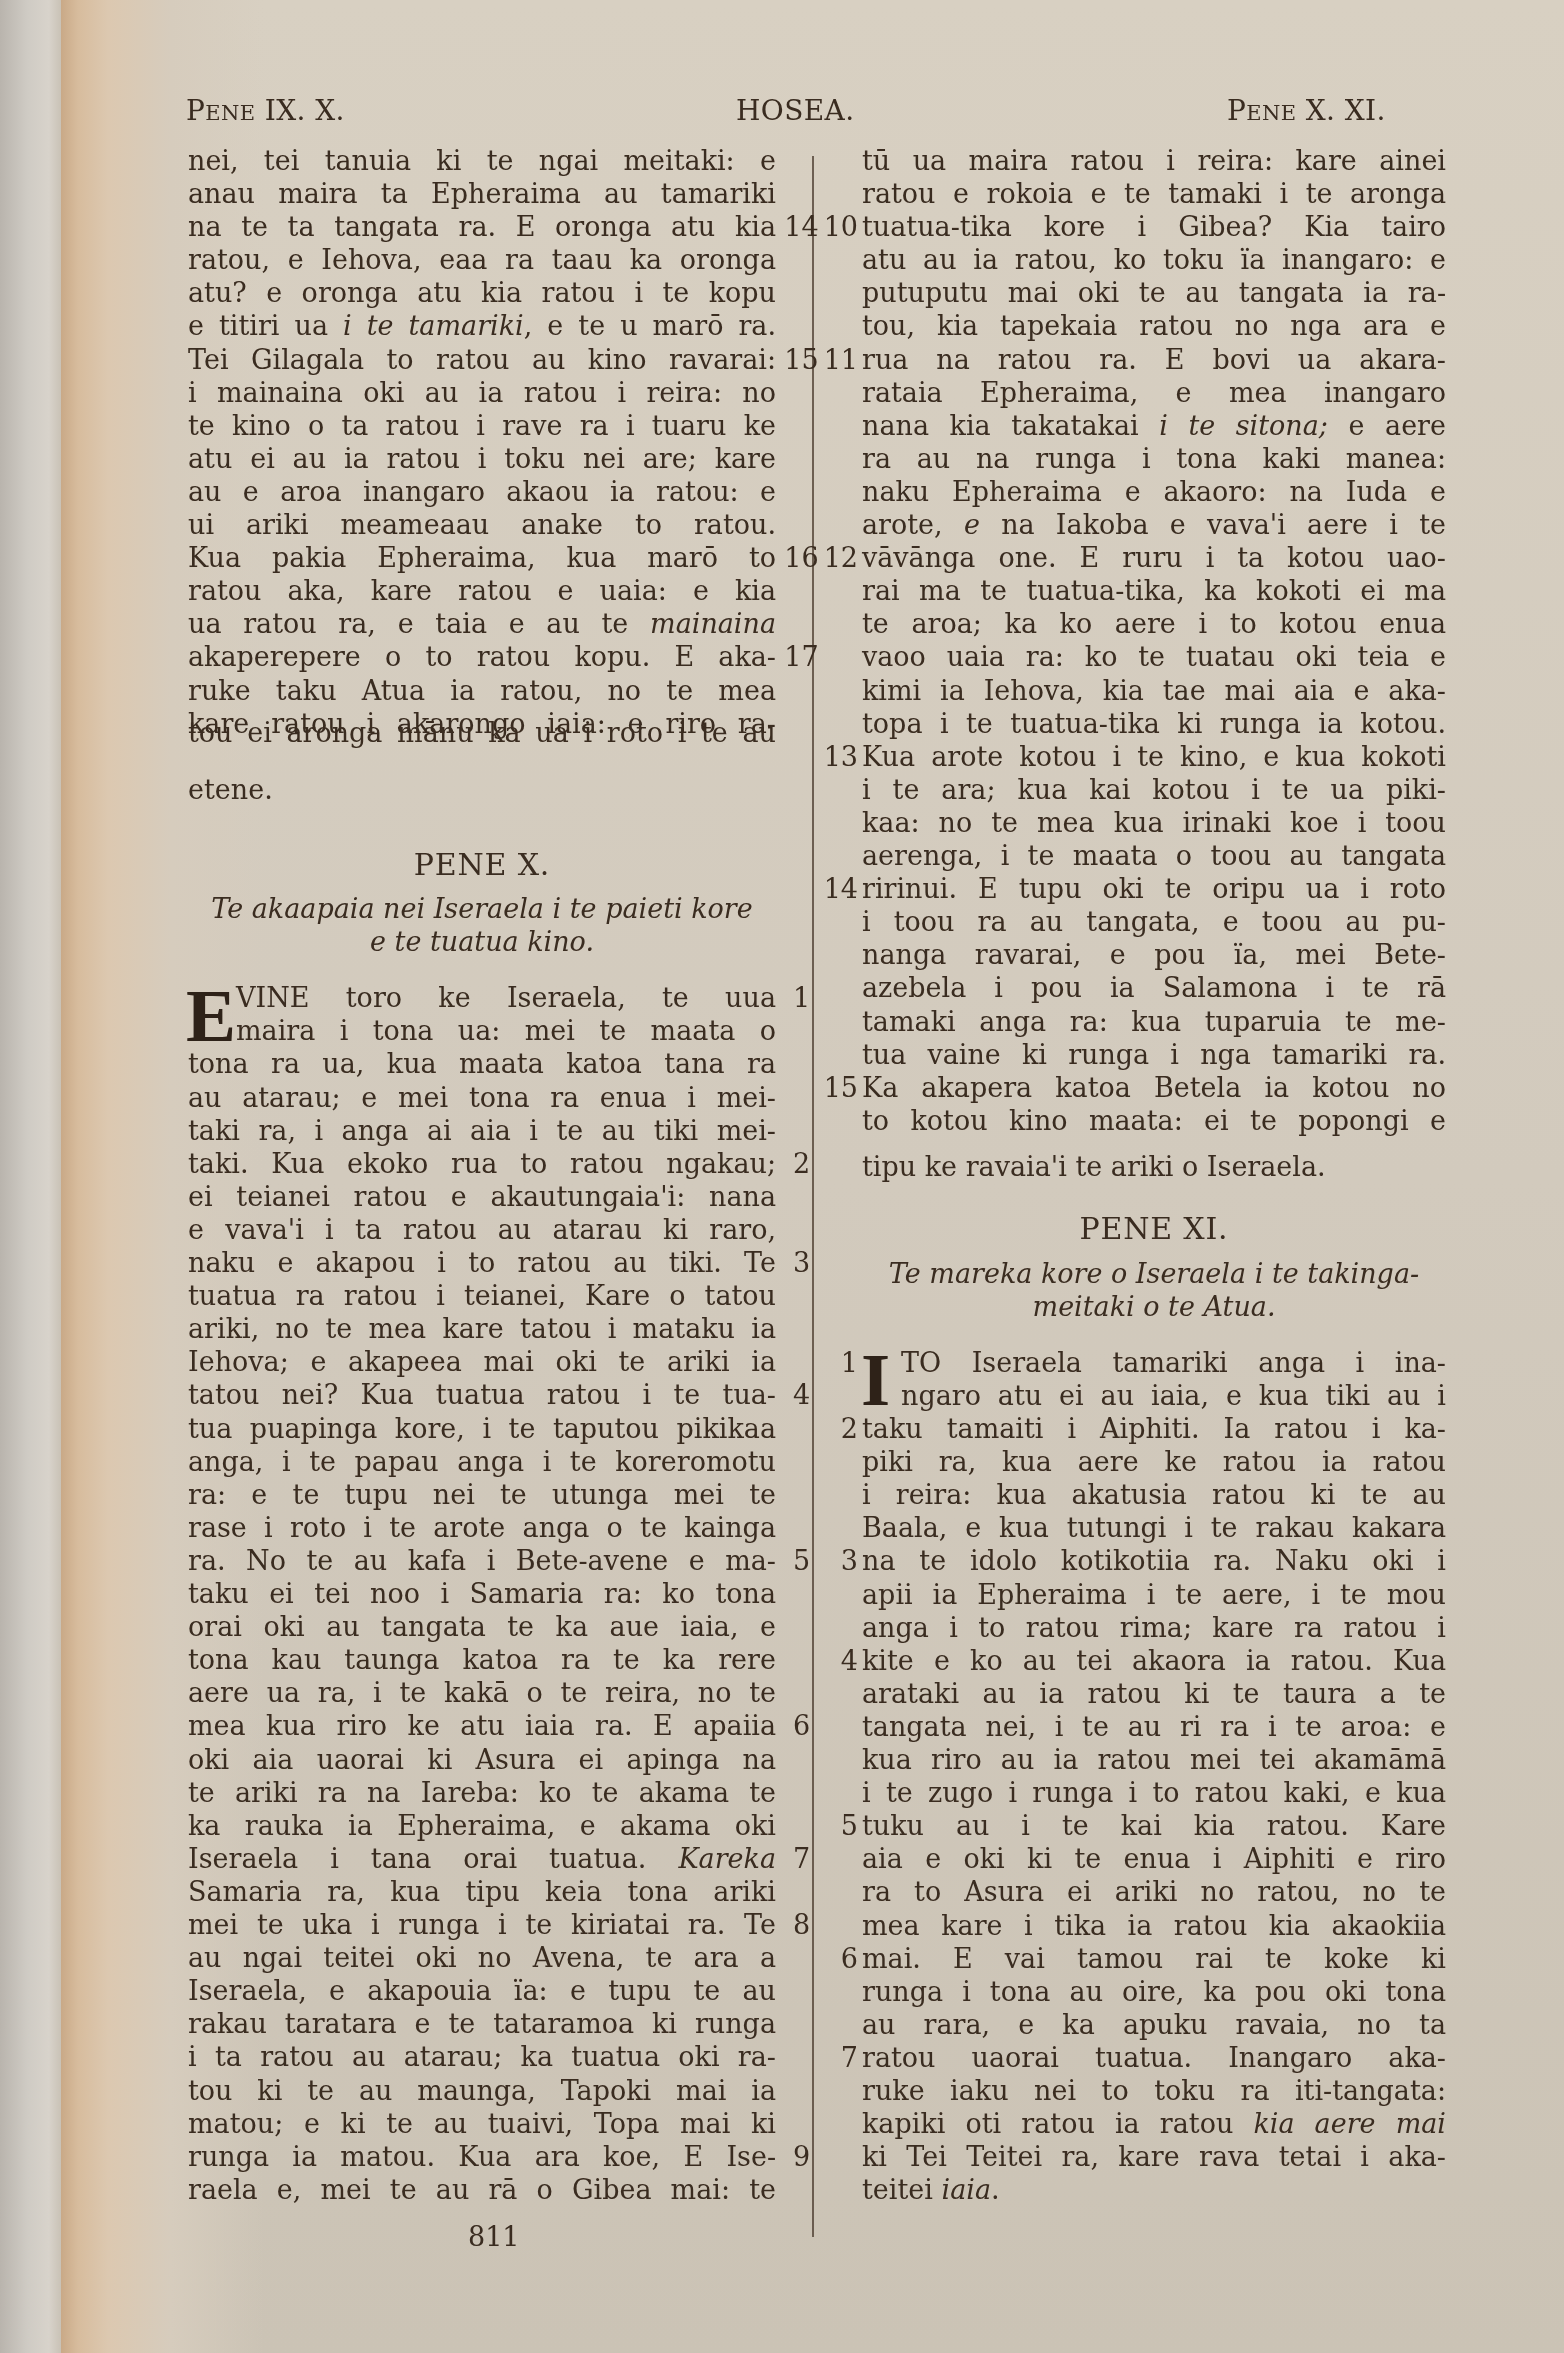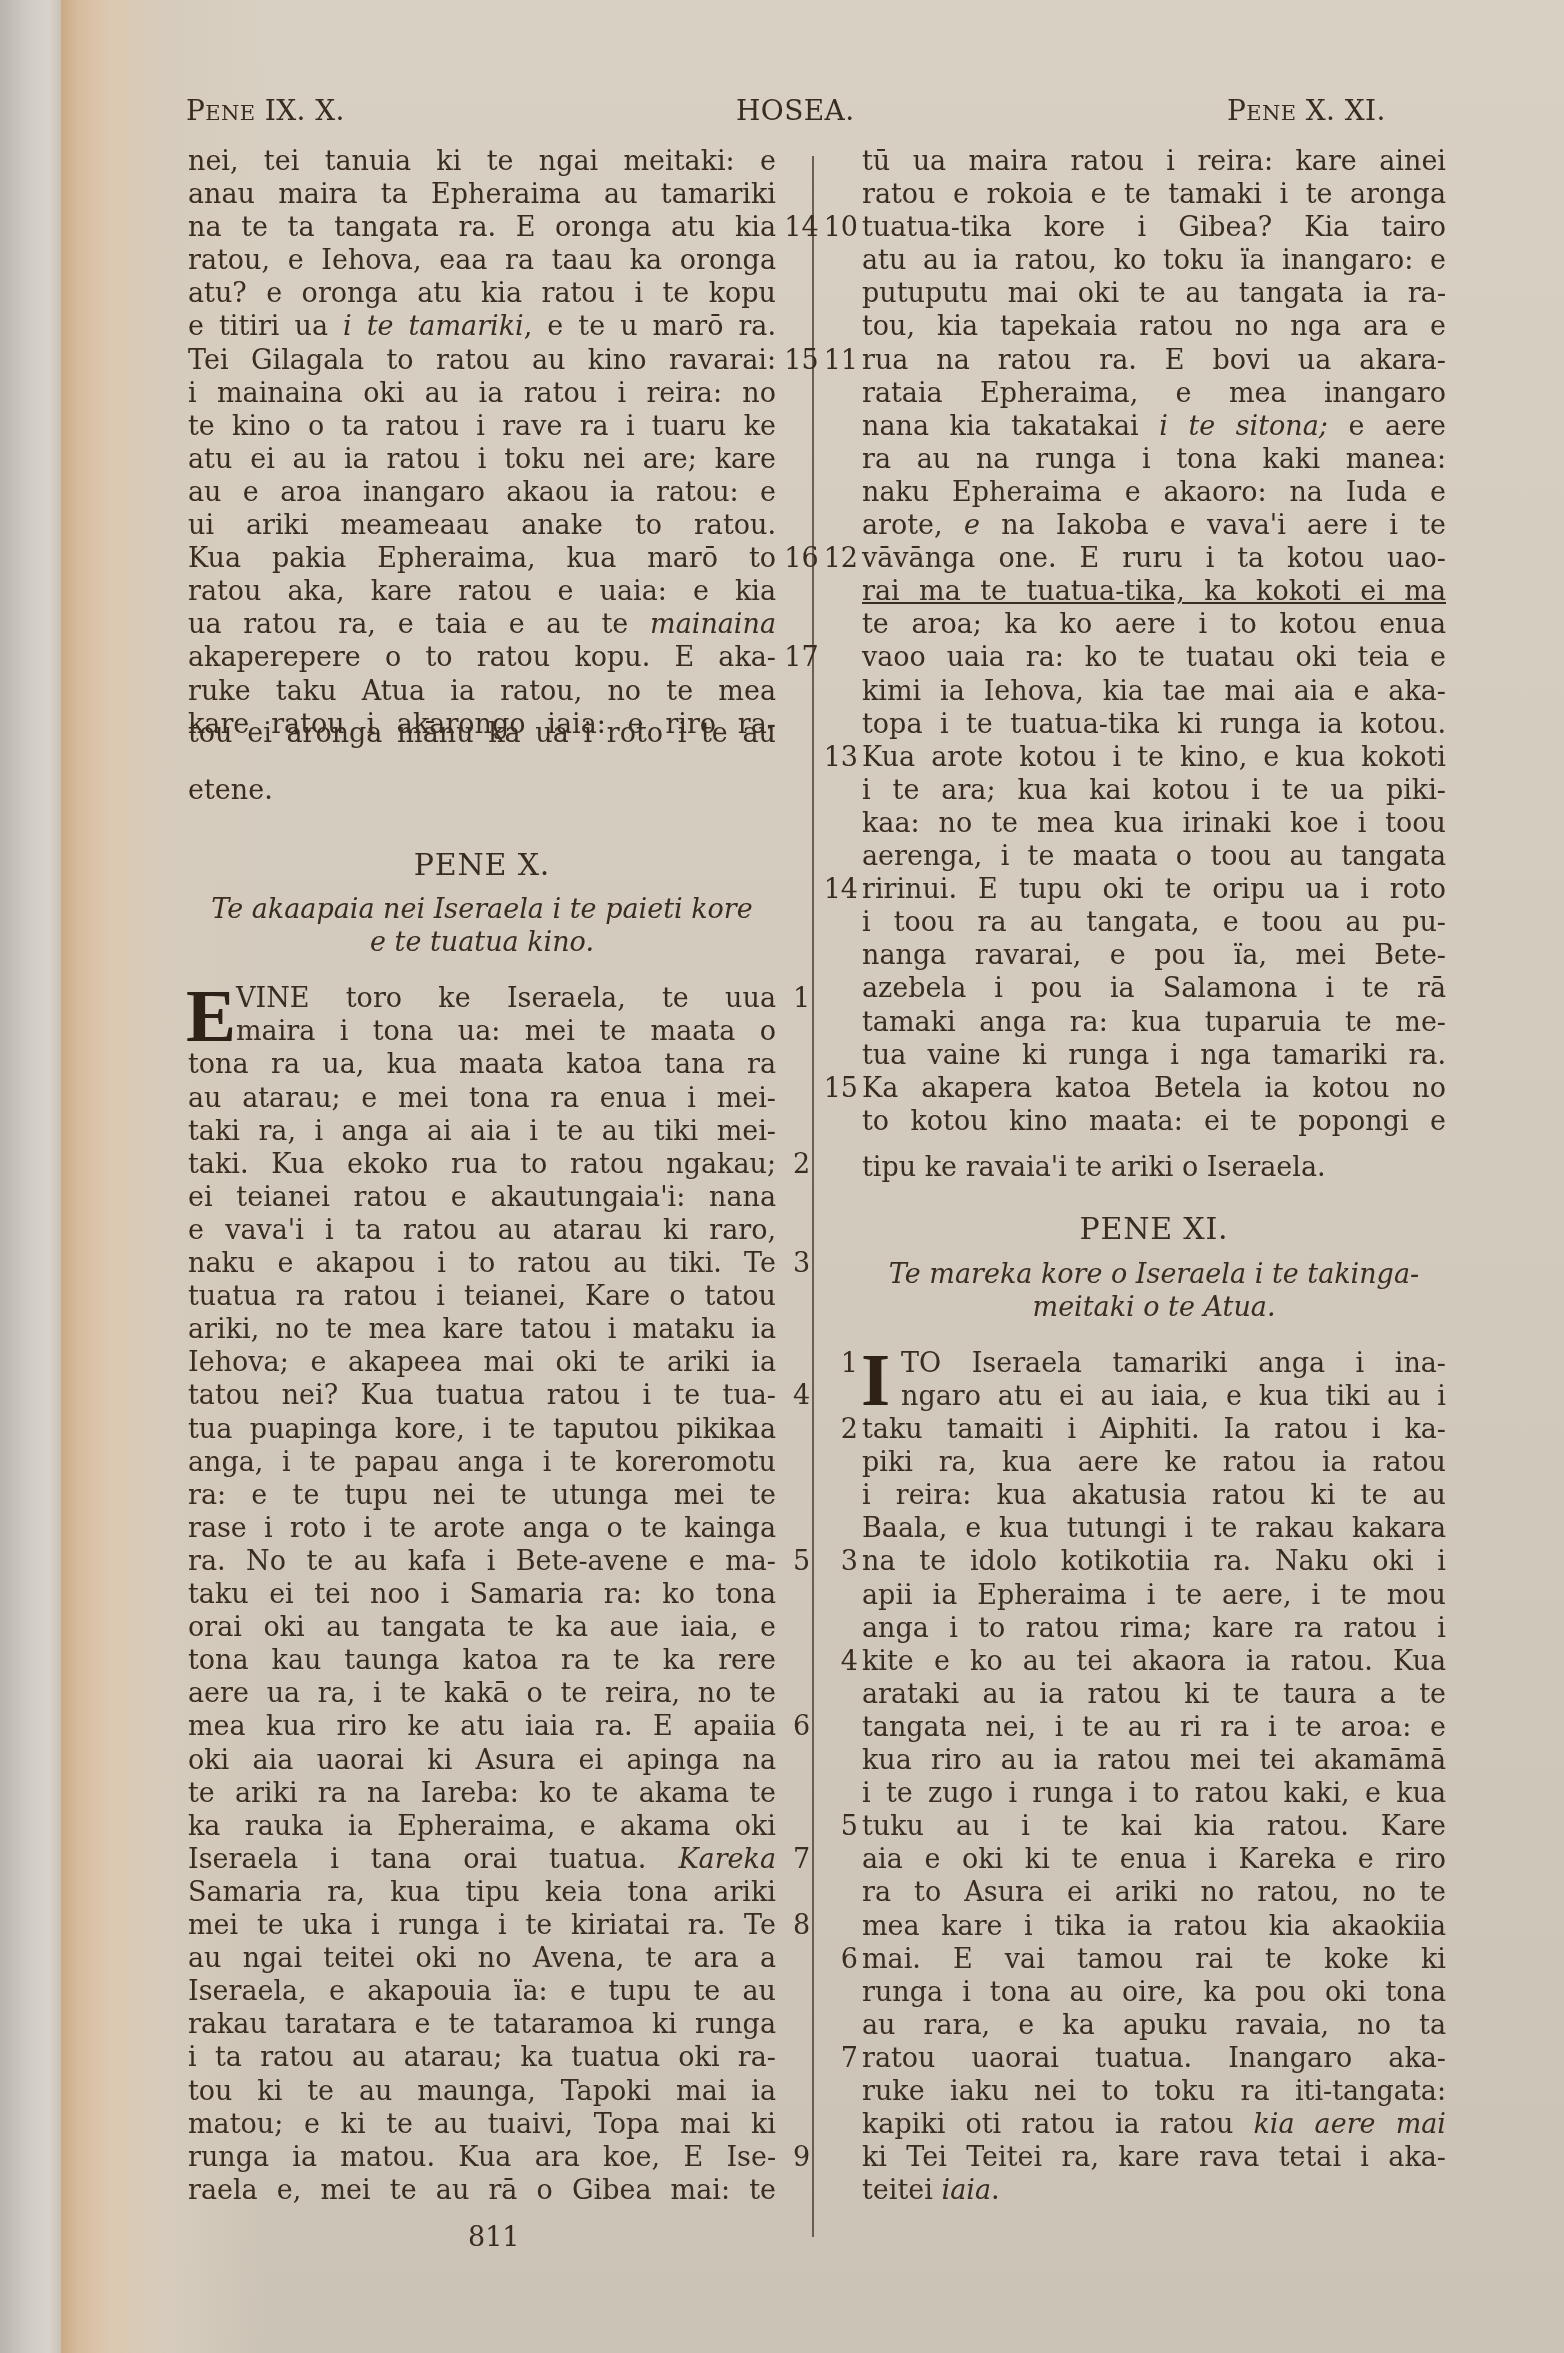--- a/index.html
+++ b/index.html
@@ -146,21 +146,21 @@
     <div class="line rc" style="top: 243px;">atu au ia ratou, ko toku ïa inangaro: e</div>
     <div class="line rc" style="top: 276px;">putuputu mai oki te au tangata ia ra-</div>
     <div class="line rc" style="top: 309px;">tou, kia tapekaia ratou no nga ara e</div>
     <div class="line rc" style="top: 343px;">rua na ratou ra.  E bovi ua akara-</div>
     <div class="line rc" style="top: 376px;">rataia Epheraima, e mea inangaro</div>
     <div class="line rc" style="top: 409px;">nana kia takatakai <i>i te sitona;</i> e aere</div>
     <div class="line rc" style="top: 442px;">ra au na runga i tona kaki manea:</div>
     <div class="line rc" style="top: 475px;">naku Epheraima e akaoro: na Iuda e</div>
     <div class="line rc" style="top: 508px;">arote, <i>e</i> na Iakoba e vava'i aere i te</div>
     <div class="line rc" style="top: 541px;">vāvānga one.  E ruru i ta kotou uao-</div>
-    <div class="line rc" style="top: 574px; text-decoration: underline;">rai ma te tuatua-tika, ka kokoti ei ma</div>
+    <div class="line rc" style="top: 574px;">rai ma te tuatua-tika, ka kokoti ei ma</div>
     <div class="line rc" style="top: 607px;">te aroa; ka ko aere i to kotou enua</div>
     <div class="line rc" style="top: 640px;">vaoo uaia ra: ko te tuatau oki teia e</div>
     <div class="line rc" style="top: 674px;">kimi ia Iehova, kia tae mai aia e aka-</div>
     <div class="line rc" style="top: 707px;">topa i te tuatua-tika ki runga ia kotou.</div>
     <div class="line rc" style="top: 740px;">Kua arote kotou i te kino, e kua kokoti</div>
     <div class="line rc" style="top: 773px;">i te ara; kua kai kotou i te ua piki-</div>
     <div class="line rc" style="top: 806px;">kaa: no te mea kua irinaki koe i toou</div>
     <div class="line rc" style="top: 839px;">aerenga, i te maata o toou au tangata</div>
     <div class="line rc" style="top: 872px;">ririnui.  E tupu oki te oripu ua i roto</div>
     <div class="line rc" style="top: 905px;">i toou ra au tangata, e toou au pu-</div>
@@ -189,21 +189,21 @@
     <div class="line rc" style="top: 1511px;">Baala, e kua tutungi i te rakau kakara</div>
     <div class="line rc" style="top: 1544px;">na te idolo kotikotiia ra.  Naku oki i</div>
     <div class="line rc" style="top: 1578px;">apii ia Epheraima i te aere, i te mou</div>
     <div class="line rc" style="top: 1611px;">anga i to ratou rima; kare ra ratou i</div>
     <div class="line rc" style="top: 1644px;">kite e ko au tei akaora ia ratou.  Kua</div>
     <div class="line rc" style="top: 1677px;">arataki au ia ratou ki te taura a te</div>
     <div class="line rc" style="top: 1710px;">tangata nei, i te au ri ra i te aroa: e</div>
     <div class="line rc" style="top: 1743px;">kua riro au ia ratou mei tei akamāmā</div>
     <div class="line rc" style="top: 1776px;">i te zugo i runga i to ratou kaki, e kua</div>
     <div class="line rc" style="top: 1809px;">tuku au i te kai kia ratou.  Kare</div>
-    <div class="line rc" style="top: 1842px;">aia e oki ki te enua i Kareka e riro</div>
+    <div class="line rc" style="top: 1842px;">aia e oki ki te enua i Aiphiti e riro</div>
     <div class="line rc" style="top: 1875px;">ra to Asura ei ariki no ratou, no te</div>
     <div class="line rc" style="top: 1909px;">mea kare i tika ia ratou kia akaokiia</div>
     <div class="line rc" style="top: 1942px;">mai.  E vai tamou rai te koke ki</div>
     <div class="line rc" style="top: 1975px;">runga i tona au oire, ka pou oki tona</div>
     <div class="line rc" style="top: 2008px;">au rara, e ka apuku ravaia, no ta</div>
     <div class="line rc" style="top: 2041px;">ratou uaorai tuatua.  Inangaro aka-</div>
     <div class="line rc" style="top: 2074px;">ruke iaku nei to toku ra iti-tangata:</div>
     <div class="line rc" style="top: 2107px;">kapiki oti ratou ia ratou <i>kia aere mai</i></div>
     <div class="line rc" style="top: 2140px;">ki Tei Teitei ra, kare rava tetai i aka-</div>
     <div class="line rc last" style="top: 2173px;">teitei <i>iaia</i>.</div>

